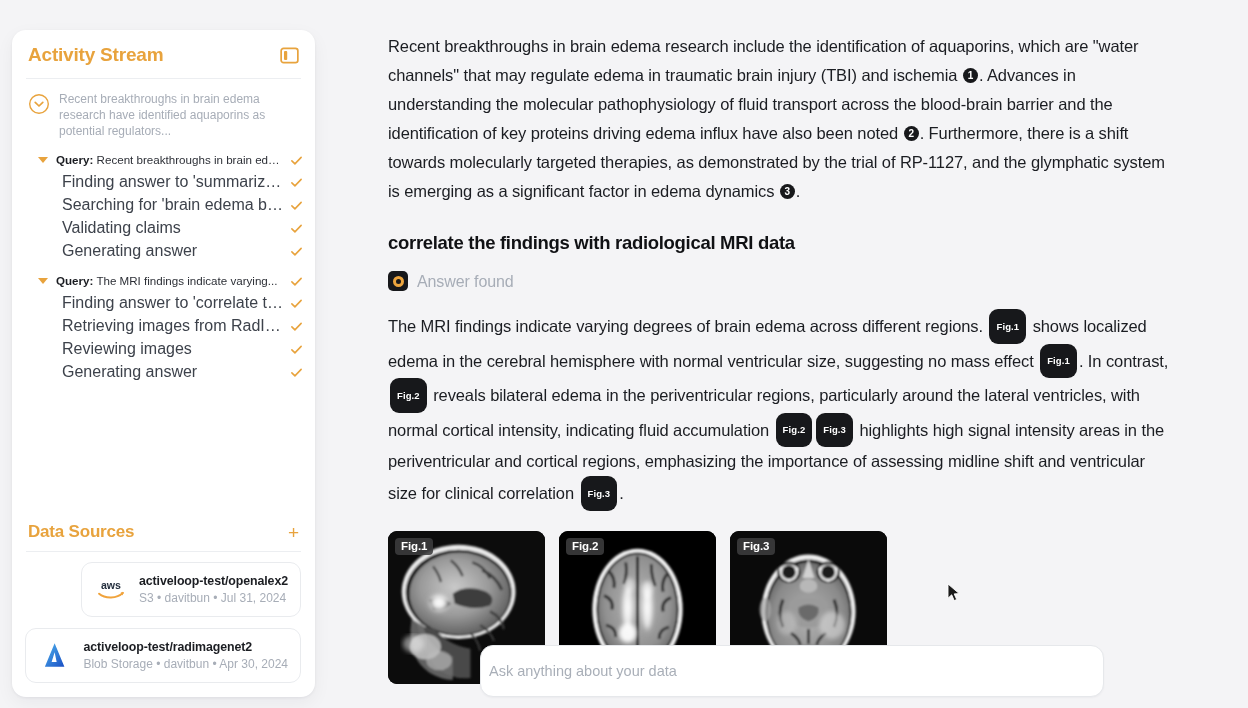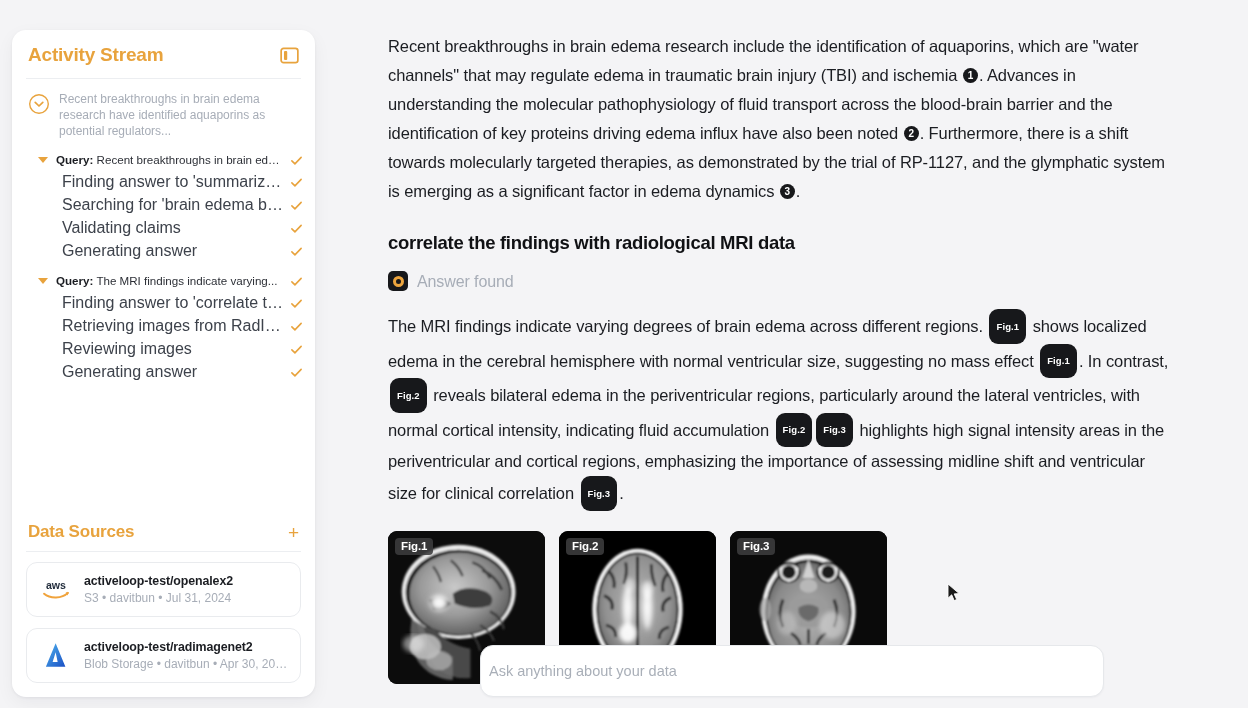--- a/index.html
+++ b/index.html
@@ -50,21 +50,21 @@
   .step-label { font-size:16px; color:#3d424b; white-space:nowrap; overflow:hidden; text-overflow:ellipsis; flex:1 1 auto;}
   .check { flex:0 0 auto; width:13px; height:13px; }
 
   .tree-spacer { flex: 1 1 auto; }
 
   
   .ds-head { display:flex; align-items:center; justify-content:space-between; padding: 10px 16px 9px 16px; }
   .ds-title { color:#e8a33d; font-size:17px; font-weight:bold; letter-spacing:-0.2px; }
   .ds-plus { color:#e8a33d; font-size:19px; line-height:1; cursor:pointer; font-weight:400; }
   .ds-divider { height:1px; background:#eceef1; margin:0 14px 10px 14px; }
-  .ds-list { padding: 0 14px 14px 14px; display:flex; flex-direction:column; gap:11px; }
+  .ds-list { padding: 0 14px 14px 14px; display:flex; flex-direction:column; gap:11px;align-items:flex-end; }
   .ds-card {
     border:1px solid #e9ebee; border-radius:11px; background:#fff;
     padding:11px 12px; display:flex; align-items:center; gap:11px;
     cursor:pointer;
   }
   .ds-logo { flex:0 0 auto; width:34px; height:30px; display:flex; align-items:center; justify-content:center;}
   .ds-meta { min-width:0; }
   .ds-name { font-size:12.4px; color:#1b1d22; font-weight:bold; letter-spacing:-0.1px; white-space:nowrap; overflow:hidden; text-overflow:ellipsis;}
   .ds-sub  { font-size:12px; color:#a7adb7; margin-top:3px; white-space:nowrap; overflow:hidden; text-overflow:ellipsis;}
 

